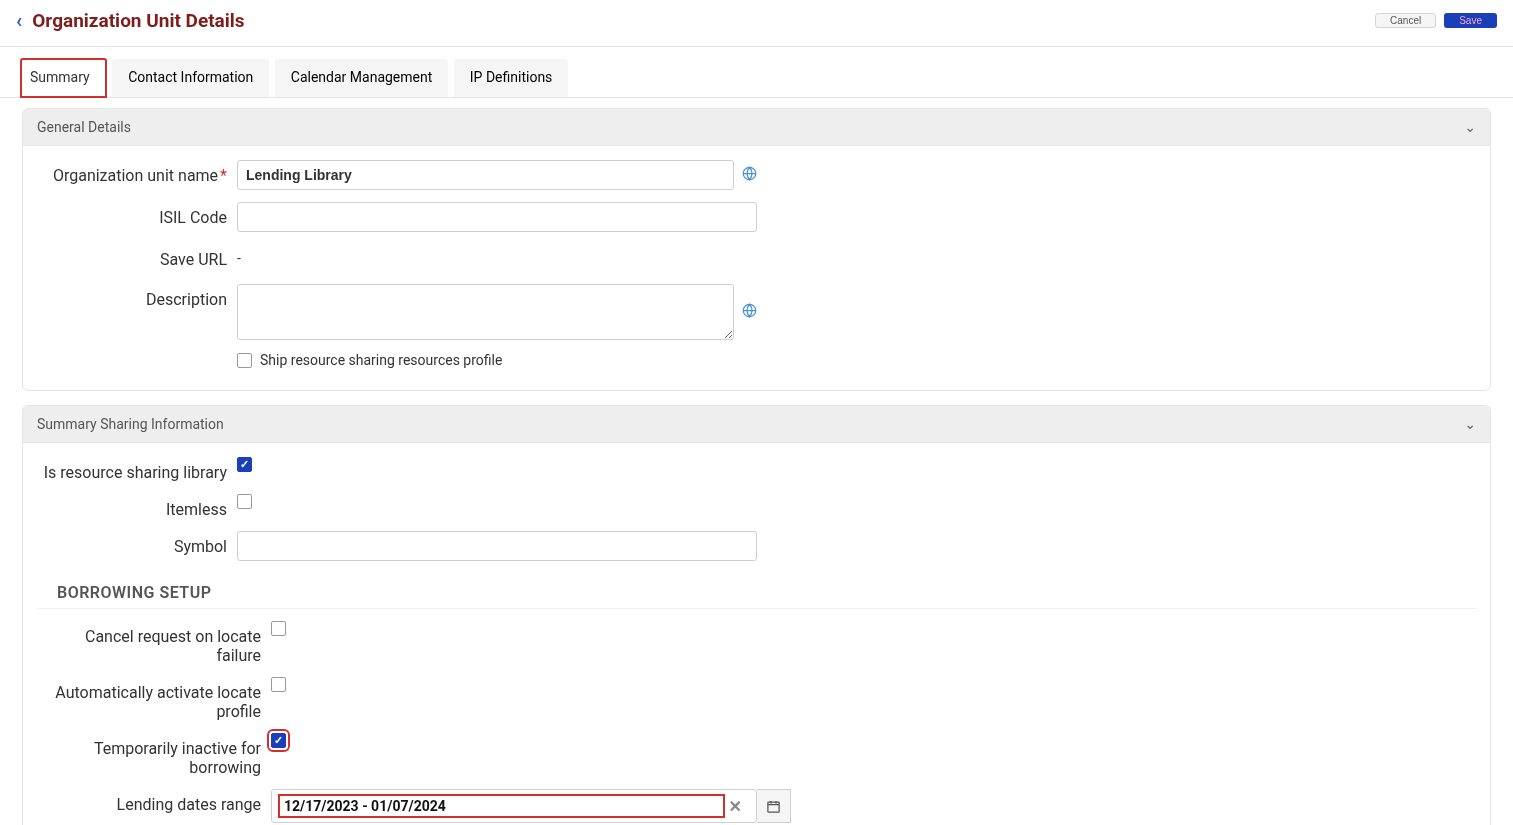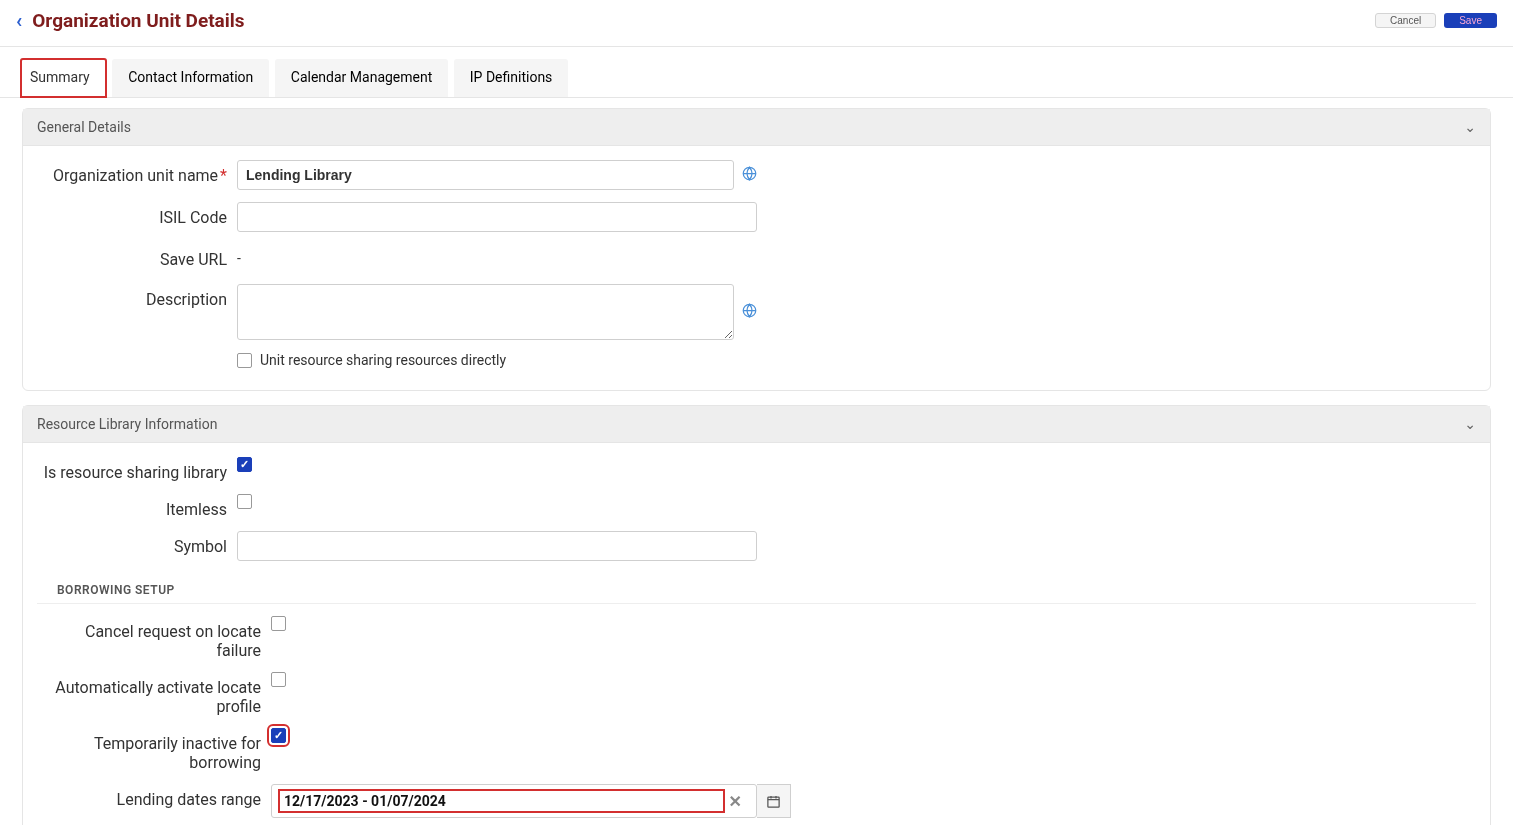--- a/index.html
+++ b/index.html
@@ -36,21 +36,21 @@
   }
   .form-ctrl input.bold { font-weight: 700; }
   .form-ctrl textarea { height: 56px; resize: both; }
   .static-val { padding: 6px 0; color: #333; }
   .globe { margin-left: 8px; color: #4a90d9; cursor: pointer; }
 
   .chk { width: 15px; height: 15px; border: 1px solid #999; border-radius: 2px; display: inline-flex; align-items: center; justify-content: center; background: #fff; cursor: pointer; }
   .chk.checked { background: #1a3fb9; border-color: #1a3fb9; color: #fff; font-size: 11px; font-weight: 700; }
   .chk.hl { outline: 2px solid #d32f2f; outline-offset: 2px; }
 
-  .section-sub { font-size: 12px; letter-spacing: 0.5px; color: #555; font-weight: 600; padding: 10px 0 6px 20px; border-bottom: 1px solid #eee; margin-bottom: 12px; }
+  .section-sub { font-size: 16px; letter-spacing: 0.5px; color: #555; font-weight: 600; padding: 10px 0 6px 20px; border-bottom: 1px solid #eee; margin-bottom: 12px; }
 
   .narrow-label { width: 234px; min-width: 234px; }
 
   .select-box { display: flex; align-items: center; justify-content: space-between; height: 34px; }
   .select-box .caret-btn { border-left: 1px solid #cfcfcf; height: 100%; width: 26px; display: flex; align-items: center; justify-content: center; color: #666; background: #fff; cursor: pointer; }
   .select-box .sel-text { flex: 1; padding: 0 4px; }
 
   .date-wrap { display: flex; align-items: center; width: 100%; }
   .date-input { flex: 1; display: flex; align-items: flex-end; height: 34px; }
   .date-text { flex: 1; font-weight: 700; color: #111; outline: 2px solid #d32f2f; outline-offset: 0px; padding: 2px 4px; }
@@ -125,30 +125,30 @@
                 <path d="M2 12h20M12 2c2.5 3 4 7 4 10s-1.5 7-4 10c-2.5-3-4-7-4-10s1.5-7 4-10z"></path>
               </svg>
           </span>
         </div>
       </div>
 
       <div class="form-row">
         <div class="form-label"></div>
         <div class="form-ctrl">
           <span class="chk"></span>
-          <span style="margin-left:8px;">Unit resource sharing resources directly</span>
+          <span style="margin-left:8px;">Ship resource sharing resources profile</span>
         </div>
       </div>
 
     </div>
   </div>
 
   <div class="panel">
     <div class="panel-header">
-      <span>Resource Library Information</span>
+      <span>Summary Sharing Information</span>
       <span class="chev">⌄</span>
     </div>
     <div class="panel-body">
 
       <div class="form-row">
         <div class="form-label">Is resource sharing library</div>
         <div class="form-ctrl">
           <span class="chk checked">✓</span>
         </div>
       </div>

